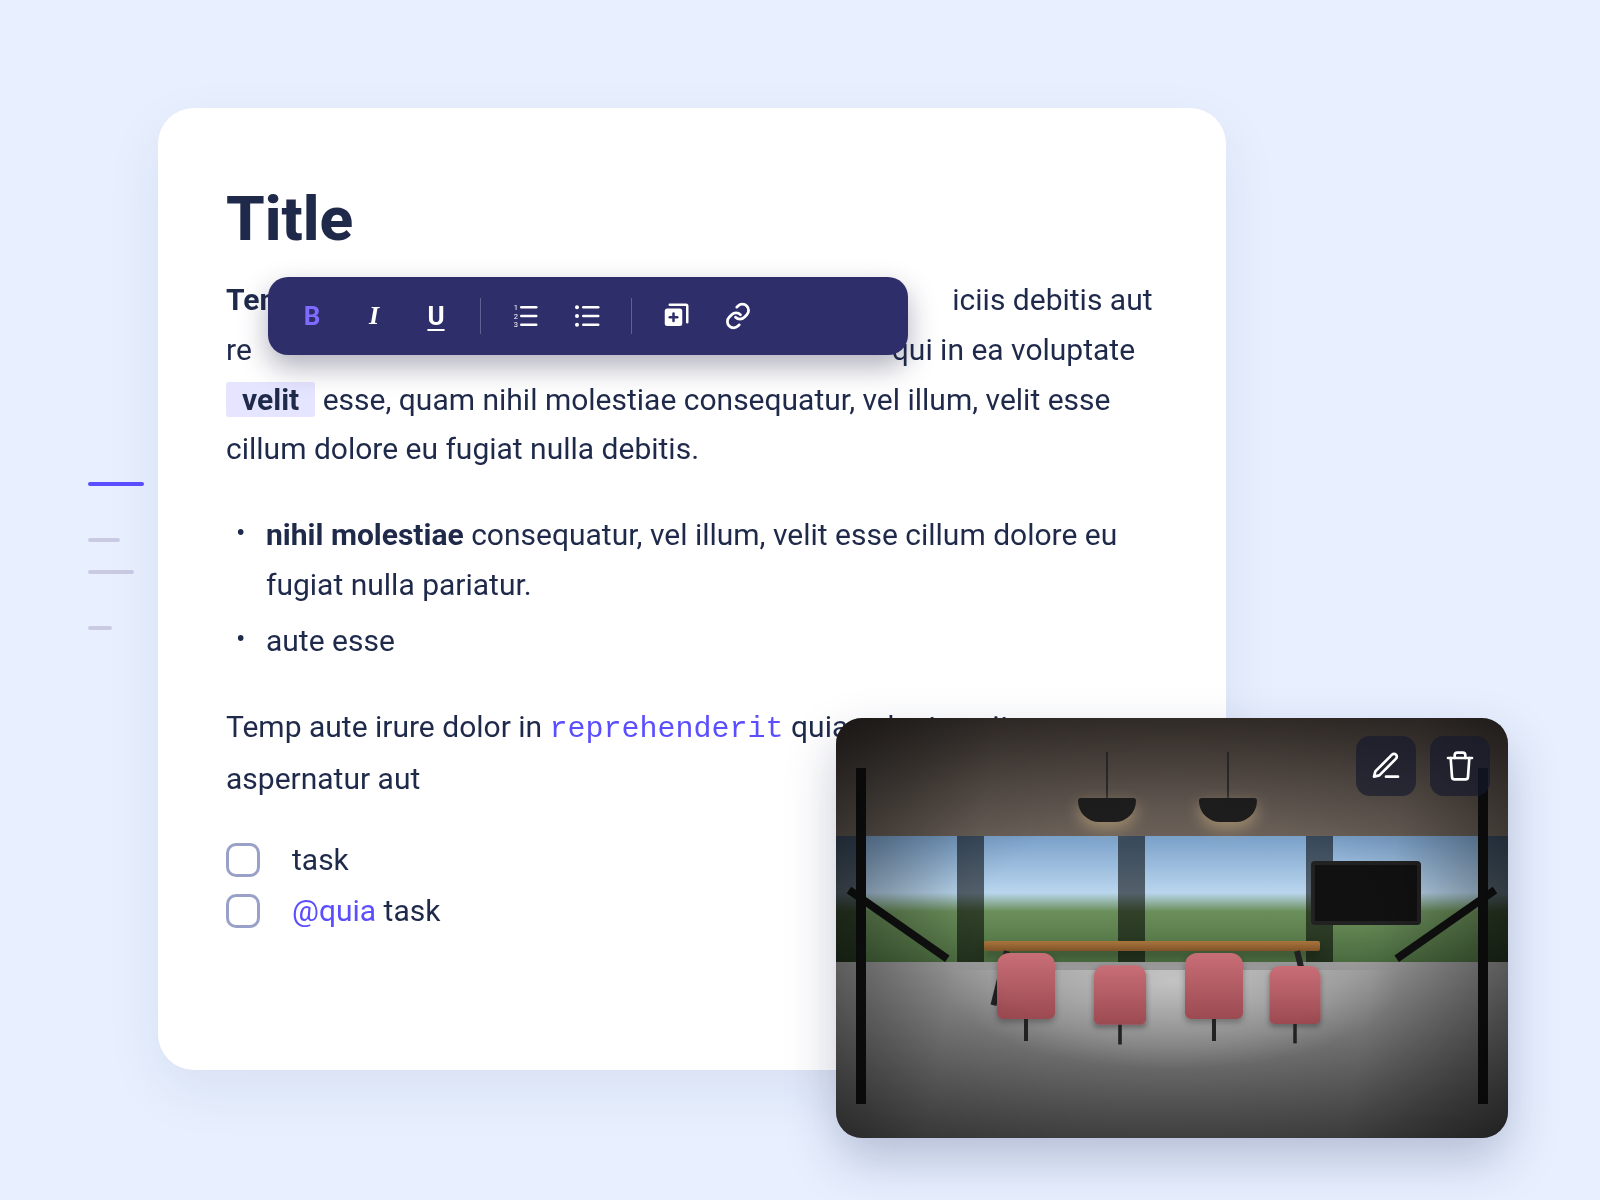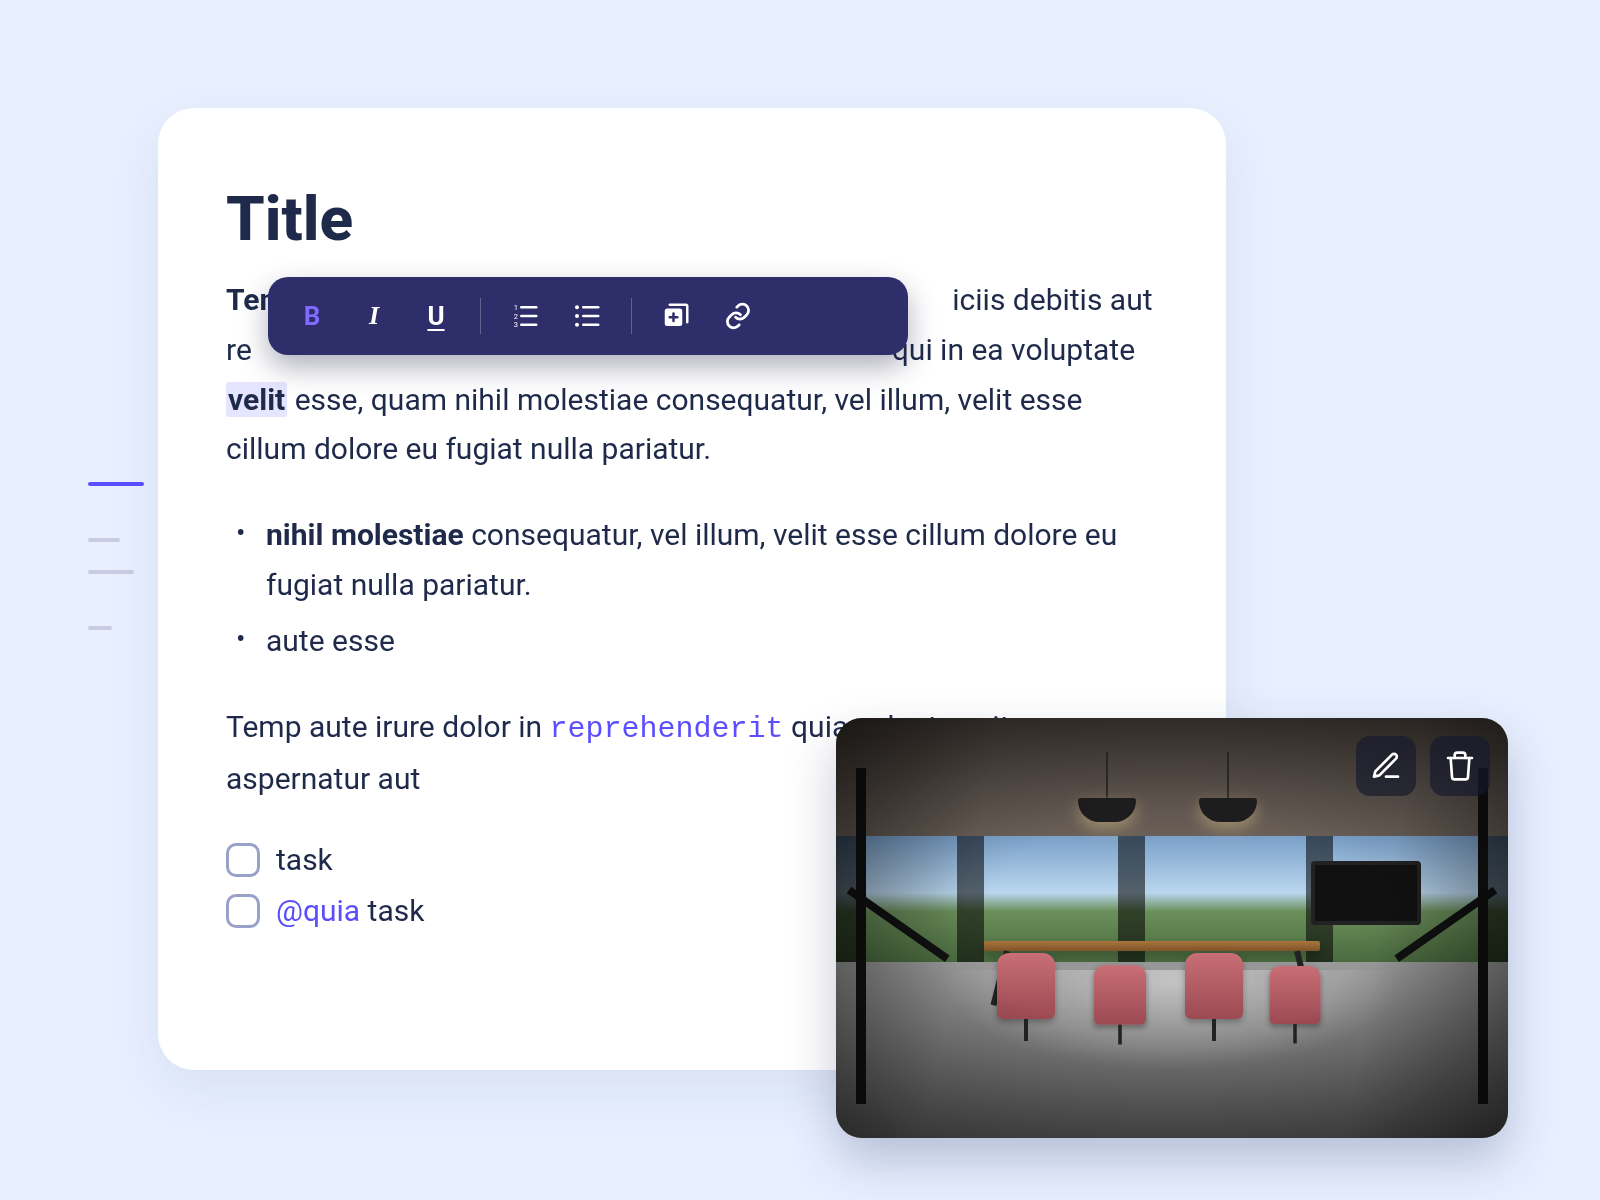--- a/index.html
+++ b/index.html
@@ -66,21 +66,21 @@
     font-size: 30px;
     line-height: 1.66;
     color: var(--text-body);
     margin: 0;
   }
   .para .bold { font-weight: 700; }
   .para .highlight {
     font-weight: 700;
     background: var(--accent-light);
     border-radius: 3px;
-    padding: 0 2px;
+    padding: 0 16px;
   }
   .list {
     margin: 36px 0 0 0;
     padding: 0;
     list-style: none;
     font-size: 30px;
     line-height: 1.66;
   }
   .list li {
     position: relative;
@@ -105,21 +105,21 @@
   .tasks {
     margin-top: 38px;
     display: flex;
     flex-direction: column;
     gap: 16px;
     font-size: 30px;
   }
   .task {
     display: flex;
     align-items: center;
-    gap: 16px;
+    gap: 32px;
   }
   .checkbox {
     width: 34px; height: 34px;
     border: 3px solid #9aa1c9;
     border-radius: 10px;
     background: #fff;
     flex-shrink: 0;
   }
   .mention { color: var(--accent); }
 
@@ -268,21 +268,21 @@
   <div class="line l1"></div>
   <div class="line l2"></div>
   <div class="line l3"></div>
   <div class="line l4"></div>
 </div>
 
 <div class="editor-card">
   <h1 class="editor-title">Title</h1>
 
   <p class="para">
-    <span class="bold">Temp</span><span style="display:inline-block;width:650px;"></span><span>iciis debitis aut re</span><span style="display:inline-block;width:640px;"></span><span>qui in ea voluptate </span><span class="highlight">velit</span><span> esse, quam nihil molestiae consequatur, vel illum, velit esse cillum dolore eu fugiat nulla pariatur.</span>
+    <span class="bold">Temp</span><span style="display:inline-block;width:650px;"></span><span>iciis debitis aut re</span><span style="display:inline-block;width:640px;"></span><span>qui in ea voluptate </span><span class="highlight">velit</span><span> esse, quam nihil molestiae consequatur, vel illum, velit esse cillum dolore eu fugiat nulla debitis.</span>
   </p>
 
   <ul class="list">
     <li>
       <span class="bold">nihil molestiae</span><span> consequatur, vel illum, velit esse cillum dolore eu fugiat nulla pariatur.</span>
     </li>
     <li>
       <span class="bold"></span><span>aute esse</span>
     </li>
   </ul>

